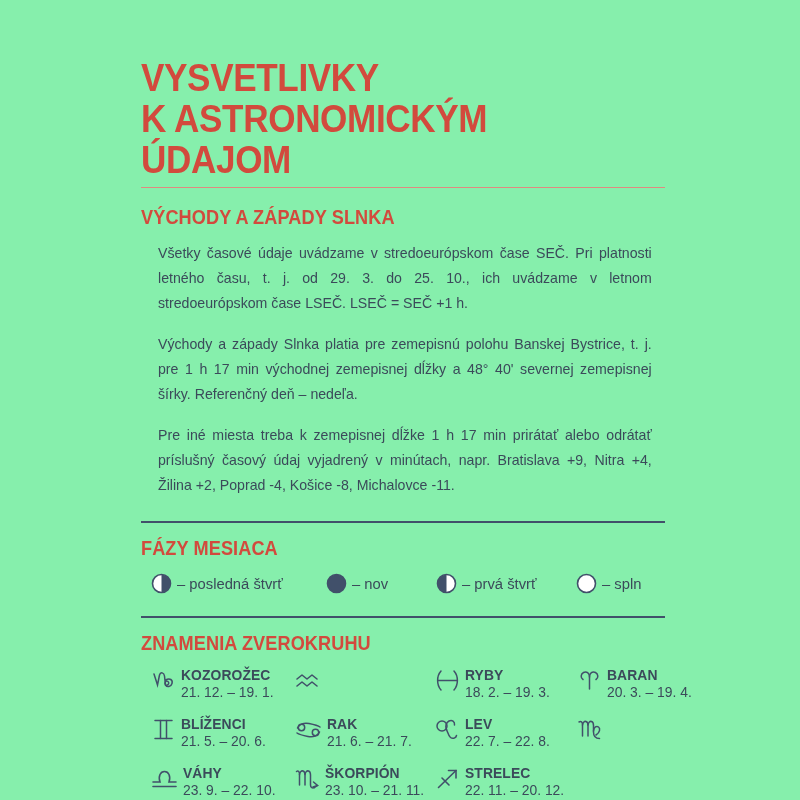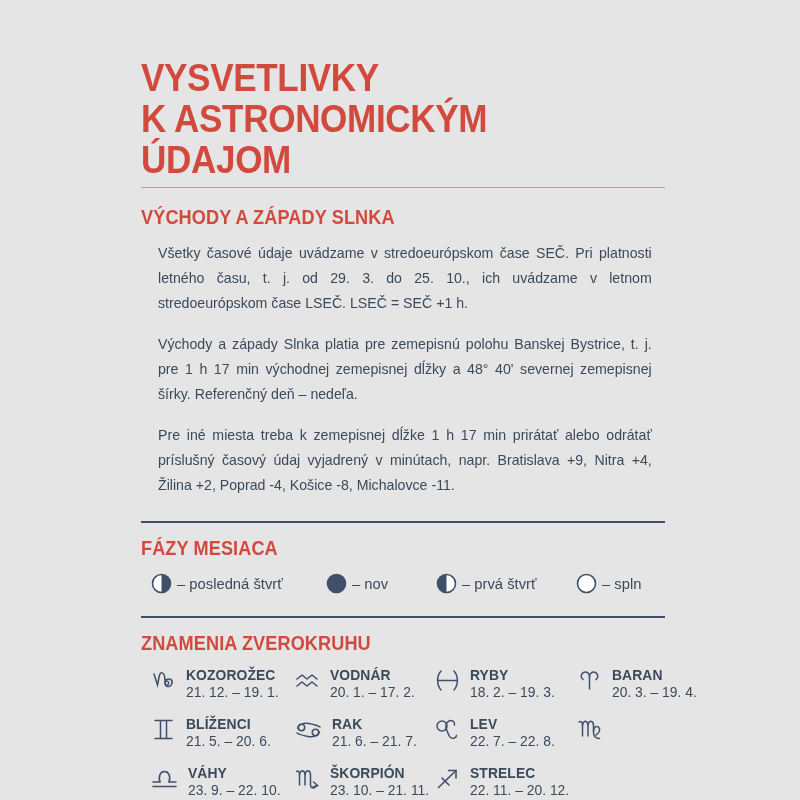--- a/index.html
+++ b/index.html
@@ -11,21 +11,21 @@
     width: 800px;
     height: 800px;
     font-family: "Liberation Sans", sans-serif;
     color: #3b4a5a;
     overflow: hidden;
   }
   .page {
     position: relative;
     width: 800px;
     height: 800px;
-    background: #e5e5e5;
+    background: #86efac;
     box-sizing: border-box;
   }
   .content {
     position: absolute;
     left: 141px;
     top: 57px;
     width: 526px;
   }
 
   
@@ -124,21 +124,21 @@
   }
   .zod {
     display: flex;
     align-items: flex-start;
   }
   .zod-glyph {
     flex: 0 0 auto;
     margin-top: 1px;
   }
   .zod-text {
-    margin-left: 10px;
+    margin-left: 5px;
   }
   .zod-name {
     font-family: "Liberation Sans Narrow", "Liberation Sans", sans-serif;
     font-weight: bold;
     font-size: 14.6px;
     line-height: 16px;
     letter-spacing: 0.1px;
     color: #3b4a5a;
     text-transform: uppercase;
     white-space: nowrap;
@@ -251,24 +251,20 @@
           <div class="zod-name">KOZOROŽEC</div>
           <div class="zod-range">21. 12. – 19. 1.</div>
         </div>
       </div>
 
       <div class="zod">
         <svg class="zod-glyph" width="25" height="26" viewBox="0 0 25 26" fill="none" stroke="#41506a" stroke-width="1.6" stroke-linecap="round" stroke-linejoin="round">
           <path d="M2 11 L7 7 L12 11 L17 7 L22 11"></path>
           <path d="M2 18 L7 14 L12 18 L17 14 L22 18"></path>
         </svg>
-        <div class="zod-text">
-          <div class="zod-name">VODNÁR</div>
-          <div class="zod-range">20. 1. – 17. 2.</div>
-        </div>
       </div>
 
       <div class="zod">
         <svg class="zod-glyph" width="25" height="26" viewBox="0 0 25 26" fill="none" stroke="#41506a" stroke-width="1.5" stroke-linecap="round">
           <path d="M6 3 C1.5 8 1.5 17 6 22"></path>
           <path d="M19 3 C23.5 8 23.5 17 19 22"></path>
           <path d="M3 12.5 L22 12.5"></path>
         </svg>
         <div class="zod-text">
           <div class="zod-name">RYBY</div>

